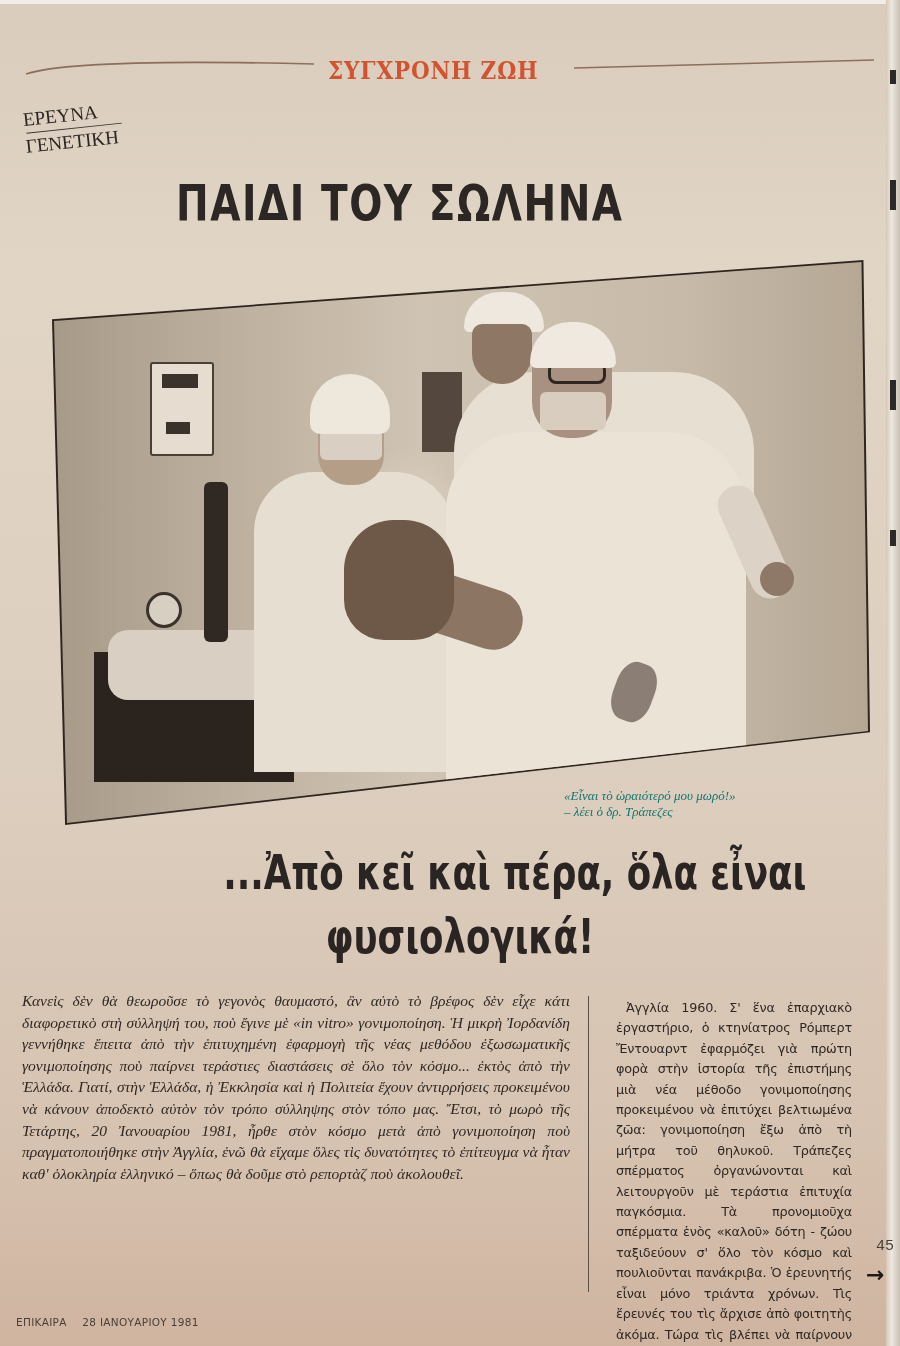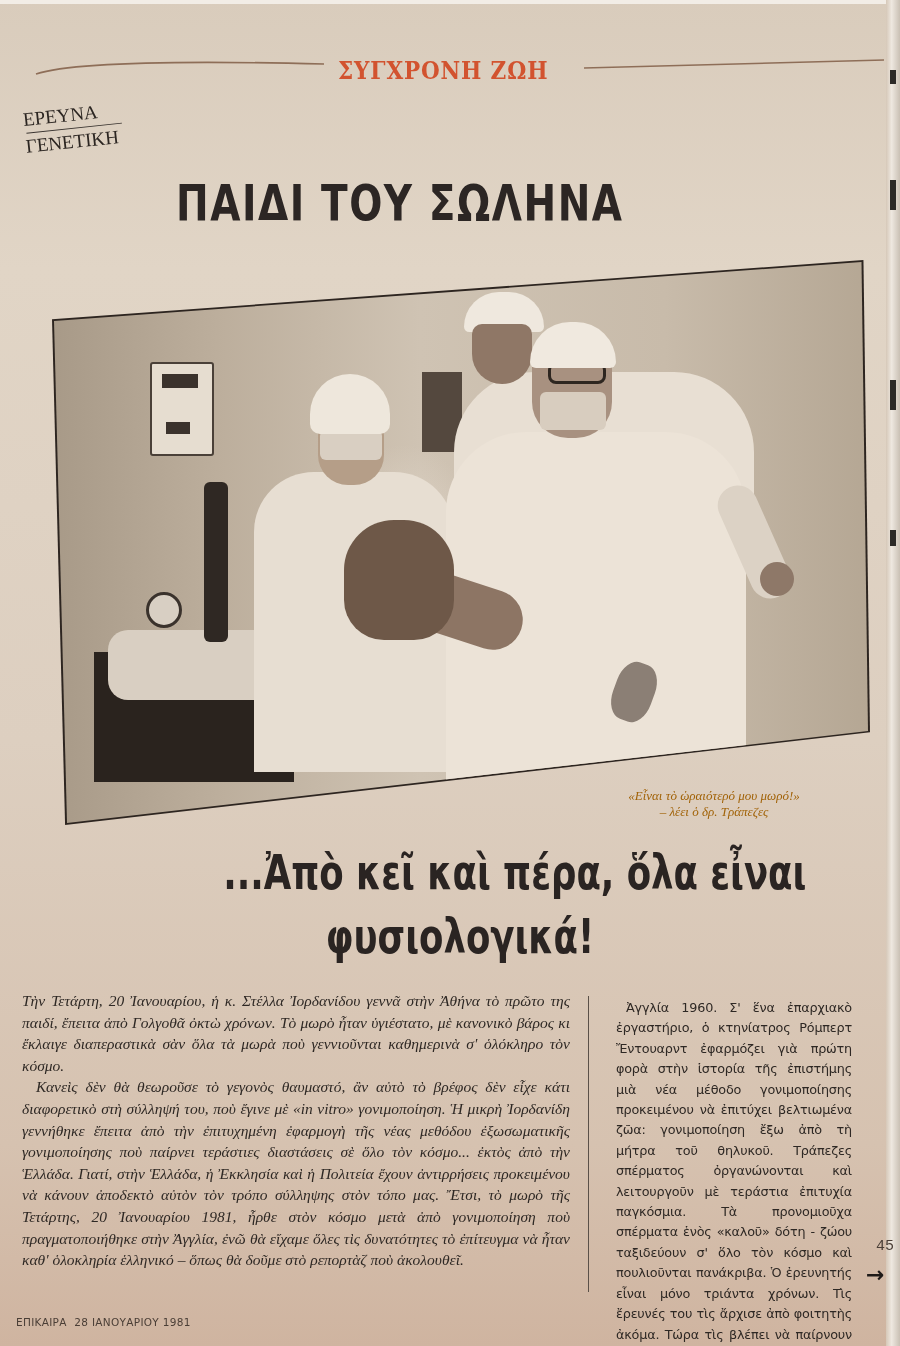--- a/index.html
+++ b/index.html
@@ -17,21 +17,21 @@
     }
     .right-edge {
       position: absolute; right: 0; top: 0; width: 14px; height: 1346px;
       background: linear-gradient(90deg, #d6c8b8 0%, #eee8e0 40%, #c9c0b4 100%);
     }
     .right-edge .mark {
       position: absolute; left: 4px; width: 6px; background: #2c2a28;
     }
     
     .section-header {
-      position: absolute; left: 24px; top: 48px; width: 860px; height: 40px;
+      position: absolute; left: 14px; top: 48px; width: 860px; height: 40px;
     }
     .section-header svg { position: absolute; left: 0; top: 0; }
     .section-title {
       position: absolute; left: 314px; top: 8px;
       font-family: "DejaVu Serif", serif; font-weight: bold;
       font-size: 25px; letter-spacing: 1px;
       color: #d2532f; transform: scaleX(0.86); transform-origin: left center;
       white-space: nowrap;
     }
     .kicker {
@@ -87,22 +87,22 @@
     .ph-pole { left: 150px; top: 220px; width: 24px; height: 160px; background: #2f2823; border-radius: 6px; }
     .ph-gauge { left: 92px; top: 330px; width: 30px; height: 30px; border-radius: 50%; background: #d8cfc3; border: 3px solid #3a322c; }
     .ph-table { left: 40px; top: 390px; width: 200px; height: 130px; background: #2a231e; }
     .ph-cloth { left: 54px; top: 368px; width: 190px; height: 70px; background: #d9cfc2; border-radius: 20px; }
     .ph-arm { left: 680px; top: 220px; width: 40px; height: 120px; background: #dcd2c5; border-radius: 20px; transform: rotate(-24deg); }
     .ph-hand { left: 706px; top: 300px; width: 34px; height: 34px; background: #8e7868; border-radius: 50%; }
     .ph-stain { left: 560px; top: 400px; width: 40px; height: 60px; background: rgba(60,45,36,0.55); border-radius: 40%; transform: rotate(20deg); }
 
     .photo-caption {
       position: absolute; right: 36px; top: 788px; width: 300px;
-      text-align: center; font-family: "Liberation Serif", serif;
-      font-style: italic; font-size: 13px; line-height: 16px; color: #a16207;
+      text-align: left; font-family: "Liberation Serif", serif;
+      font-style: italic; font-size: 13px; line-height: 16px; color: #0f766e;
     }
     .deck {
       position: absolute; left: 140px; top: 840px; width: 640px;
       font-family: "DejaVu Sans", sans-serif; font-weight: bold;
       font-size: 48px; line-height: 64px; color: #2a2422;
       text-align: center;
     }
     .deck span { display: block; transform: scaleX(0.74); transform-origin: center; white-space: nowrap; }
 
     
@@ -126,21 +126,21 @@
     .col-right p { margin: 8px; text-indent: 10px; }
     .continue-arrow {
       position: absolute; left: 866px; top: 1262px;
       font-family: "DejaVu Sans", sans-serif; font-size: 22px; font-weight: bold; color: #1e1a18;
     }
     .footer {
       position: absolute; left: 16px; top: 1316px;
       font-family: "DejaVu Sans", sans-serif; font-size: 10.5px; color: #4a3e36;
       letter-spacing: 0.3px;
     }
-    .footer .mag { margin-right: 4px; text-align: center; }
+    .footer .mag { margin-right: 12px; text-align: center; }
     .page-number {
       position: absolute; left: 876px; top: 1238px;
       font-family: Liberation Mono, monospace; font-size: 15px; color: #4a3e36;
     }
   </style>
 </head>
 <body>
 
 <div class="top-strip"></div>
 
@@ -199,21 +199,20 @@
   <div>«Εἶναι τὸ ὡραιότερό μου μωρό!»</div>
   <div>– λέει ὁ δρ. Τράπεζες</div>
 </div>
 
 <div class="deck">
   <span>...Ἀπὸ κεῖ καὶ πέρα, ὅλα εἶναι</span>
   <span>φυσιολογικά!</span>
 </div>
 
 <div class="col-left">
-  <p>Τὴν Τετάρτη, 20 Ἰανουαρίου, ἡ κ. Στέλλα Ἰορδανίδου γεννᾶ στὴν Ἀθήνα τὸ πρῶτο της παιδί, ἔπειτα ἀπὸ Γολγοθᾶ ὀκτὼ χρόνων. Τὸ μωρὸ ἦταν ὑγιέστατο, μὲ κανονικὸ βάρος κι ἔκλαιγε διαπεραστικὰ σὰν ὅλα τὰ μωρὰ ποὺ γεννιοῦνται καθημερινὰ σ' ὁλόκληρο τὸν κόσμο.</p>
   <p>Κανεὶς δὲν θὰ θεωροῦσε τὸ γεγονὸς θαυμαστό, ἂν αὐτὸ τὸ βρέφος δὲν εἶχε κάτι διαφορετικὸ στὴ σύλληψή του, ποὺ ἔγινε μὲ «in vitro» γονιμοποίηση. Ἡ μικρὴ Ἰορδανίδη γεννήθηκε ἔπειτα ἀπὸ τὴν ἐπιτυχημένη ἐφαρμογὴ τῆς νέας μεθόδου ἐξωσωματικῆς γονιμοποίησης ποὺ παίρνει τεράστιες διαστάσεις σὲ ὅλο τὸν κόσμο... ἐκτὸς ἀπὸ τὴν Ἑλλάδα. Γιατί, στὴν Ἑλλάδα, ἡ Ἐκκλησία καὶ ἡ Πολιτεία ἔχουν ἀντιρρήσεις προκειμένου νὰ κάνουν ἀποδεκτὸ αὐτὸν τὸν τρόπο σύλληψης στὸν τόπο μας. Ἔτσι, τὸ μωρὸ τῆς Τετάρτης, 20 Ἰανουαρίου 1981, ἦρθε στὸν κόσμο μετὰ ἀπὸ γονιμοποίηση ποὺ πραγματοποιήθηκε στὴν Ἀγγλία, ἐνῶ θὰ εἴχαμε ὅλες τὶς δυνατότητες τὸ ἐπίτευγμα νὰ ἦταν καθ' ὁλοκληρία ἑλληνικό – ὅπως θὰ δοῦμε στὸ ρεπορτὰζ ποὺ ἀκολουθεῖ.</p>
 </div>
 
 <div class="col-divider"></div>
 
 <div class="col-right">
   <p>Ἀγγλία 1960. Σ' ἕνα ἐπαρχιακὸ ἐργαστήριο, ὁ κτηνίατρος Ρόμπερτ Ἔντουαρντ ἐφαρμόζει γιὰ πρώτη φορὰ στὴν ἱστορία τῆς ἐπιστήμης μιὰ νέα μέθοδο γονιμοποίησης προκειμένου νὰ ἐπιτύχει βελτιωμένα ζῶα: γονιμοποίηση ἔξω ἀπὸ τὴ μήτρα τοῦ θηλυκοῦ. Τράπεζες σπέρματος ὀργανώνονται καὶ λειτουργοῦν μὲ τεράστια ἐπιτυχία παγκόσμια. Τὰ προνομιοῦχα σπέρματα ἑνὸς «καλοῦ» δότη - ζώου ταξιδεύουν σ' ὅλο τὸν κόσμο καὶ πουλιοῦνται πανάκριβα. Ὁ ἐρευνητής εἶναι μόνο τριάντα χρόνων. Τὶς ἔρευνές του τὶς ἄρχισε ἀπὸ φοιτητὴς ἀκόμα. Τώρα τὶς βλέπει νὰ παίρνουν σάρκα καὶ ὀστά. Καὶ σ' αὐτὸ τὸ σημεῖο κυριολεκτοῦμε.</p>
   <p>Ἡ ἐπιστήμη δὲν σταματάει ποτέ, τὸ ἴδιο κι ἡ ἐξέλιξη, ἀφοῦ ἡ πρώτη θεωρεῖται γνήσιο</p>
 </div>
 

